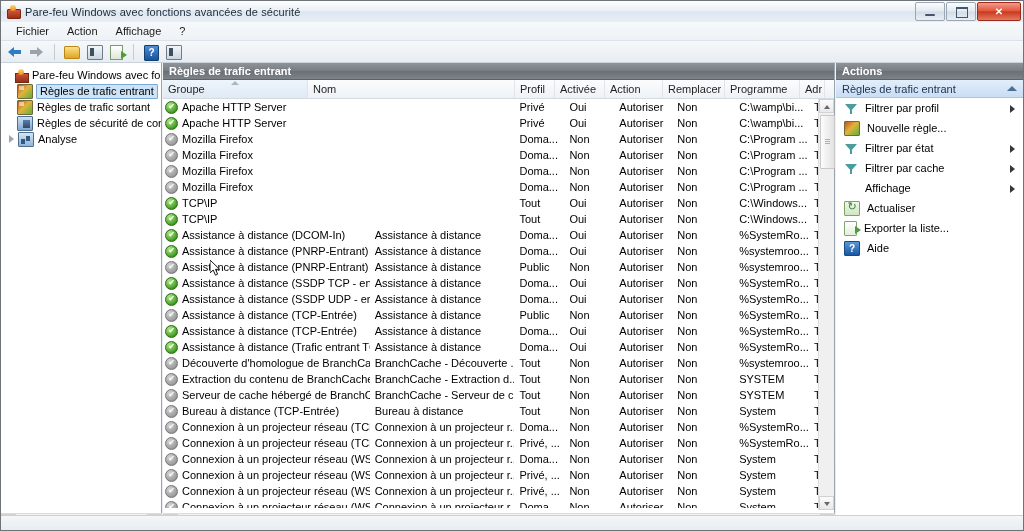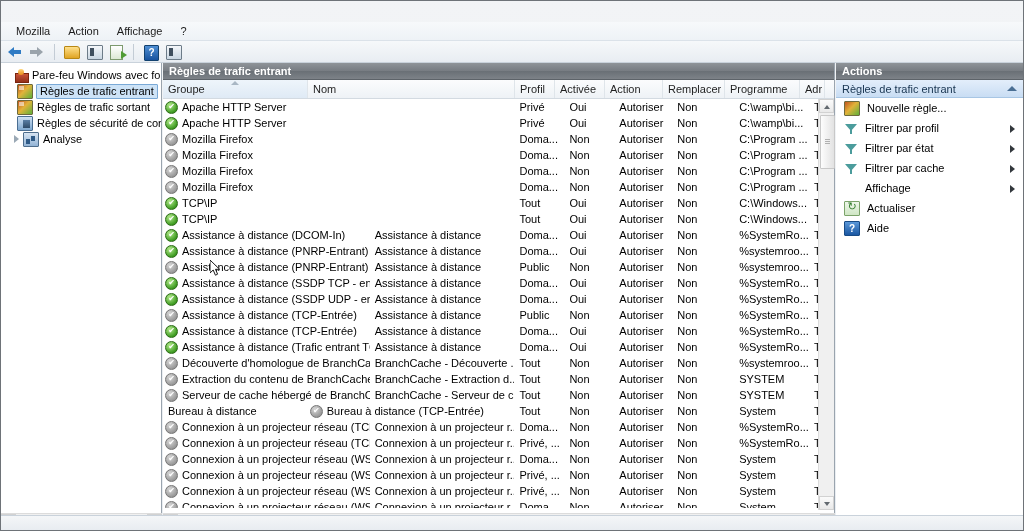--- a/index.html
+++ b/index.html
@@ -399,23 +399,41 @@
   .cursor {
     position:absolute; left:209px; top:259px; width:12px; height:18px;
     pointer-events:none; z-index:50;
   }
 </style>
 </head>
 <body>
 
 <div id="app">
 
+  <div class="titlebar">
+    <div class="title-icon">
+      <div class="brick"></div>
+        <div class="flame"></div>
+    </div>
+    <div class="title-text">Pare-feu Windows avec fonctions avancées de sécurité</div>
+    <div class="win-buttons">
+      <div class="win-btn">
+          <div class="minbar"></div>
+        </div>
+      <div class="win-btn">
+          <div class="maxbox"></div>
+        </div>
+      <div class="win-btn close">
+        <div class="glyph">✕</div>
+      </div>
+    </div>
+  </div>
 
   <div class="menubar">
-    <div class="menu-item">Mozilla</div>
+    <div class="menu-item">Fichier</div>
     <div class="menu-item">Action</div>
     <div class="menu-item">Affichage</div>
     <div class="menu-item">?</div>
   </div>
 
   <div class="toolbar">
     <div class="tb-btn">
         <div class="arrow arrow-left"></div>
       </div>
     <div class="tb-btn">
@@ -461,21 +479,21 @@
         <div class="tree-row indent">
           <div class="t-ico rule"></div>
           <div class="tree-label">Règles de trafic sortant</div>
         </div>
 
         <div class="tree-row indent">
           <div class="t-ico sec"></div>
           <div class="tree-label">Règles de sécurité de conne</div>
         </div>
 
-        <div class="tree-row" style="padding-left:11px">
+        <div class="tree-row" style="padding-left:6px">
           <div class="expander has"></div>
           <div class="t-ico mon"></div>
           <div class="tree-label">Analyse</div>
         </div>
       </div>
 
       <div class="hscroll" style="left:0;width:161px;">
         <div class="hs-btn left">
             <div class="ar"></div>
           </div>
@@ -745,25 +763,25 @@
             </div>
             <div class="cell" style="width: 145px;">BranchCache - Serveur de c...</div>
             <div class="cell" style="width: 50px;">Tout</div>
             <div class="cell" style="width: 50px;">Non</div>
             <div class="cell" style="width: 58px;">Autoriser</div>
             <div class="cell" style="width: 62px;">Non</div>
             <div class="cell" style="width: 75px;">SYSTEM</div>
             <div class="cell" style="width: 25px;">Tou</div>
           </div>
           <div class="row">
+            <div class="cell name" style="width: 207px;">
+              <span class="st-ico off"></span>
+              <span>Bureau à distance (TCP-Entrée)</span>
+            </div>
             <div class="cell" style="width: 145px;">Bureau à distance</div>
-            <div class="cell name" style="width: 207px;">
-              <span class="st-ico off"></span>
-              <span>Bureau à distance (TCP-Entrée)</span>
-            </div>
             <div class="cell" style="width: 50px;">Tout</div>
             <div class="cell" style="width: 50px;">Non</div>
             <div class="cell" style="width: 58px;">Autoriser</div>
             <div class="cell" style="width: 62px;">Non</div>
             <div class="cell" style="width: 75px;">System</div>
             <div class="cell" style="width: 25px;">Tou</div>
           </div>
           <div class="row">
             <div class="cell name" style="width: 207px;">
               <span class="st-ico off"></span>
@@ -866,27 +884,27 @@
     </div>
 
     <div class="actions-pane">
       <div class="act-header">Actions</div>
       <div class="act-section">
         <span>Règles de trafic entrant</span>
         <span class="chev-up"></span>
       </div>
 
       <div class="act-item">
-        <span class="act-ico rule"></span>
-        <span>Nouvelle règle...</span>
-      </div>
-      <div class="act-item">
         <span class="act-ico funnel"></span>
         <span>Filtrer par profil</span>
         <span class="act-arrow"></span>
+      </div>
+      <div class="act-item">
+        <span class="act-ico rule"></span>
+        <span>Nouvelle règle...</span>
       </div>
       <div class="act-item">
         <span class="act-ico funnel"></span>
         <span>Filtrer par état</span>
         <span class="act-arrow"></span>
       </div>
       <div class="act-item">
         <span class="act-ico funnel"></span>
         <span>Filtrer par cache</span>
         <span class="act-arrow"></span>
@@ -894,20 +912,24 @@
       <div class="act-item">
         <span class="act-ico"></span>
         <span>Affichage</span>
         <span class="act-arrow"></span>
       </div>
       <div class="act-item">
         <span class="act-ico refresh"></span>
         <span>Actualiser</span>
       </div>
       <div class="act-item">
+        <span class="act-ico export"></span>
+        <span>Exporter la liste...</span>
+      </div>
+      <div class="act-item">
         <span class="act-ico help">?</span>
         <span>Aide</span>
       </div>
     </div>
 
   </div>
 
   <div class="statusbar"></div>
 
   <svg class="cursor" viewBox="0 0 12 18">

